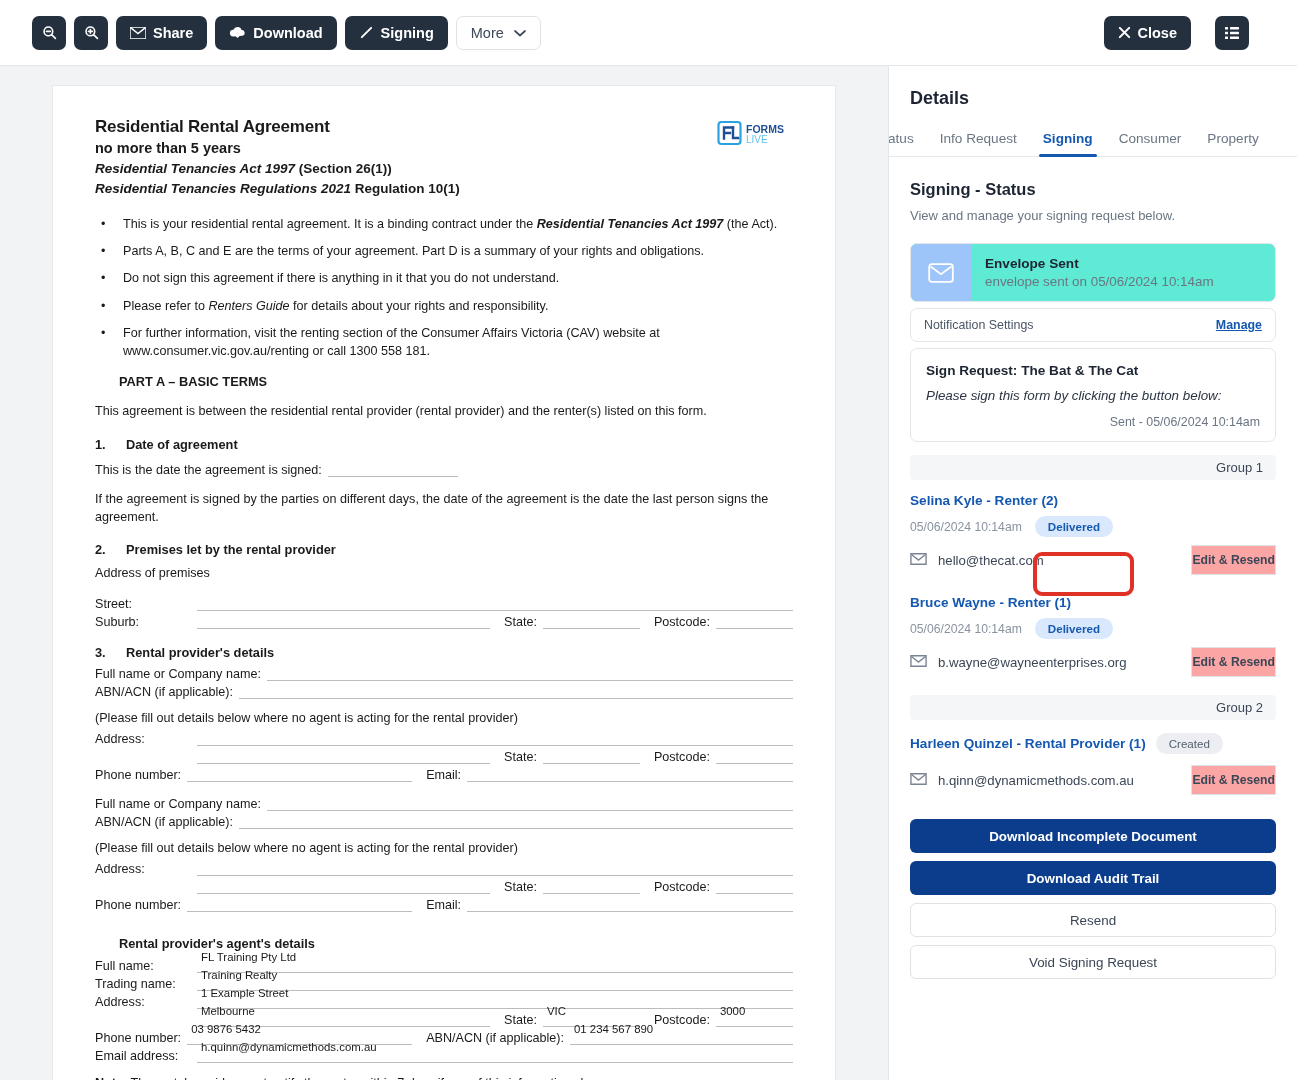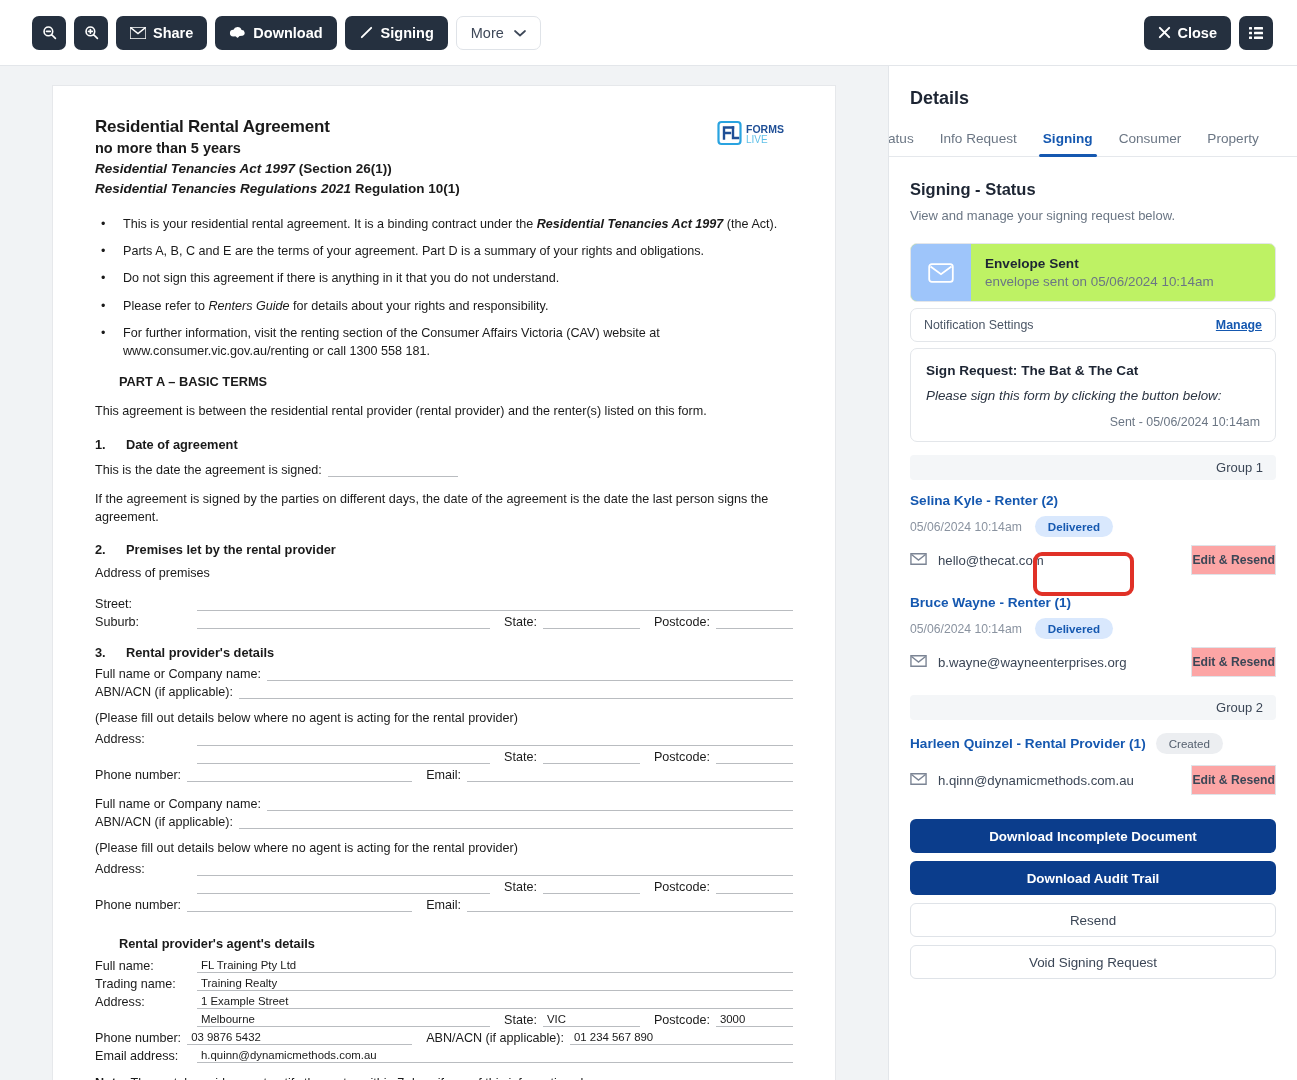--- a/index.html
+++ b/index.html
@@ -12,21 +12,21 @@
 
   
   .toolbar {
     position: absolute; top: 0; left: 0;
     width: 1297px; height: 66px;
     background: #ffffff;
     border-bottom: 1px solid #e3e6ea;
     display: flex; align-items: center;
   }
   .tb-left { display: flex; align-items: center; gap: 8px; padding-left: 32px; }
-  .tb-right { display: flex; align-items: center; gap: 8px; margin-left: auto; padding-right: 24px; }
+  .tb-right { display: flex; align-items: center; gap: 24px; margin-left: auto; padding-right: 48px; }
 
   .btn-dark {
     height: 34px;
     background: #25303f;
     color: #ffffff;
     border: none; border-radius: 7px;
     font-size: 14.5px; font-weight: bold;
     display: flex; align-items: center; justify-content: center;
     gap: 7px; padding: 0 14px;
     cursor: pointer; white-space: nowrap;
@@ -75,21 +75,21 @@
   .bullet i { font-style: italic; }
 
   .sec-head { font-size: 12.8px; font-weight: bold; margin-top: 14px; padding-left: 24px; }
   .para { font-size: 12.6px; margin-top: 13px; line-height: 1.45; }
   .numhead { font-size: 12.8px; font-weight: bold; margin-top: 16px; display: flex; }
   .numhead .n { width: 31px; flex: none; }
 
   .fieldrow { display: flex; align-items: flex-end; font-size: 12.6px; margin-top: 4px; }
   .lbl { flex: none; white-space: nowrap; }
   .line { border-bottom: 1px solid #b9bcc0; flex: 1; height: 14px; margin-left: 6px; position: relative; }
-  .line .val { position: absolute; left: 4px; bottom: 1px; font-size: 11.4px; color: #1a1a1a; white-space: nowrap; }
+  .line .val { position: absolute; left: 4px; bottom: 9px; font-size: 11.4px; color: #1a1a1a; white-space: nowrap; }
   .line.short { flex: none; }
   .gap { width: 14px; flex: none; }
 
   .smallnote { font-size: 12.6px; margin-top: 12px; }
   .boldlead { font-weight: bold; }
 
   
   .panel {
     position: absolute; top: 66px; left: 888px;
     width: 409px; height: 1014px;
@@ -122,21 +122,21 @@
   }
 
   .panel-body { padding: 0 21px; }
   .sec-title { font-size: 16.5px; font-weight: bold; color: #1d2533; margin-top: 23px; }
   .sec-desc { font-size: 13px; color: #6b7684; margin-top: 9px; }
 
   .env-card {
     margin-top: 20px;
     border: 1px solid #e3e6ea; border-radius: 7px;
     display: flex; align-items: stretch; overflow: hidden;
-    background: #bef264;
+    background: #5eead4;
   }
   .env-icon {
     width: 60px; background: #9ec5fa;
     display: flex; align-items: center; justify-content: center; flex: none;
   }
   .env-txt { padding: 12px 14px; }
   .env-t1 { font-size: 13.6px; font-weight: bold; color: #1d2533; }
   .env-t2 { font-size: 13.4px; color: #6b7684; margin-top: 3px; }
 
   .notif {

